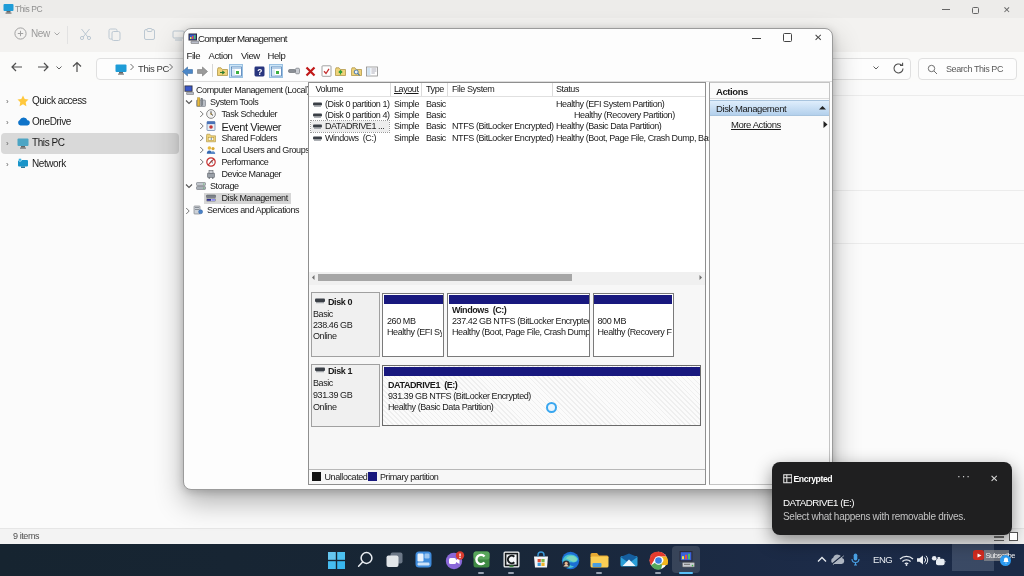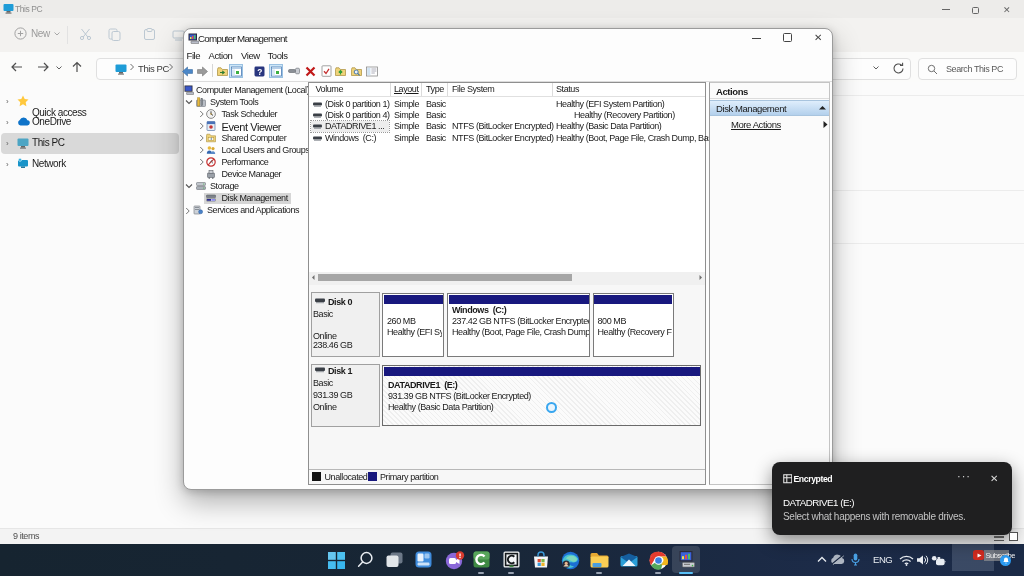--- a/index.html
+++ b/index.html
@@ -126,21 +126,21 @@
 <div class="a" style="left:188px;top:190px;width:836px;height:1px;background:#ececec;"></div>
 <div class="a" style="left:188px;top:243px;width:836px;height:1px;background:#ececec;"></div>
 
 <div class="a" style="left:1px;top:133px;width:178px;height:21px;background:#d9d9d9;border-radius:4px;"></div>
 <div class="a" style="left:6px;top:97px;color:#5f5f5f;font-size:8px;">›</div>
 <div class="a" style="left:17px;top:95px;">
     <svg width="12" height="12" viewBox="0 0 12 12">
       <path d="M6 0.5l1.7 3.6 3.8.5-2.8 2.7.7 3.9L6 9.3l-3.4 1.9.7-3.9L.5 4.6l3.8-.5z" fill="#ffc83d"></path>
     </svg>
   </div>
-<div class="a" style="left:32px;top:107px;font-size:10px;">Quick access</div>
+<div class="a" style="left:32px;top:95px;font-size:10px;">Quick access</div>
 <div class="a" style="left:6px;top:118px;color:#5f5f5f;font-size:8px;">›</div>
 <div class="a" style="left:17px;top:117px;">
     <svg width="13" height="9" viewBox="0 0 13 9">
       <path d="M3.5 8.5h6.5a2.6 2.6 0 0 0 .4-5.2A4 4 0 0 0 2.8 3 2.9 2.9 0 0 0 3.5 8.5z" fill="#0e73c9"></path>
     </svg>
   </div>
 <div class="a" style="left:32px;top:116px;font-size:10px;">OneDrive</div>
 <div class="a" style="left:6px;top:139px;color:#5f5f5f;font-size:8px;">›</div>
 <div class="a" style="left:17px;top:137px;">
     <svg width="12" height="12" viewBox="0 0 12 12">
@@ -355,21 +355,21 @@
     </svg>
   </div>
 <div class="a" style="left:198px;top:32.5px;font-size:9.8px;color:#1a1a1a;letter-spacing:-0.75px;">Computer Management</div>
 <div class="a" style="left:752px;top:37.5px;width:9px;height:1.2px;background:#444;"></div>
 <div class="a" style="left:783px;top:33px;width:8.5px;height:8.5px;border:1.1px solid #444;border-radius:1.5px;"></div>
 <div class="a" style="left:814px;top:32px;font-size:10px;color:#444;">✕</div>
 
 <div class="a" style="left:186.5px;top:50px;font-size:9.5px;">File</div>
 <div class="a" style="left:208.5px;top:50px;font-size:9.5px;">Action</div>
 <div class="a" style="left:241px;top:50px;font-size:9.5px;">View</div>
-<div class="a" style="left:267.5px;top:50px;font-size:9.5px;">Tools</div>
+<div class="a" style="left:267.5px;top:50px;font-size:9.5px;">Help</div>
 
 <div class="a" style="left:184px;top:80.5px;width:648px;height:1px;background:#dcdcdc;"></div>
 <div class="a" style="left:229px;top:63.5px;width:14px;height:14px;background:#cde6f7;border:1px solid #9ac1e2;"></div>
 <div class="a" style="left:268.5px;top:63.5px;width:14px;height:14px;background:#cde6f7;border:1px solid #9ac1e2;"></div>
 <div class="a" style="left:211.5px;top:64px;width:1px;height:13px;background:#d6d6d6;"></div>
 <div class="a" style="left:182px;top:65.5px;">
     <svg width="11" height="11" viewBox="0 0 11 11">
       <path d="M0.5 5.5L5.5 1v2.6H10.5v3.8H5.5V10z" fill="#4b87c8" stroke="#39699e" stroke-width="0.6"></path>
     </svg>
   </div>
@@ -497,21 +497,21 @@
       <path d="M1.2 1l3 3-3 3" fill="none" stroke="#777" stroke-width="1"></path>
     </svg>
   </div>
 <div class="a" style="left:206px;top:132.5px;">
     <svg width="10" height="10" viewBox="0 0 10 10">
       <path d="M0.5 2.8v6h9v-6h-4.4L3.8 1.2H0.9z" fill="#efd37a" stroke="#a98d3a" stroke-width="0.6"></path>
       <rect x="2.2" y="4.4" width="5.6" height="3" fill="#fdf6e0" stroke="#b09030" stroke-width="0.5"></rect>
       <text x="5" y="6.9" font-size="2.8" fill="#2f5f9e" text-anchor="middle" font-family="Liberation Sans">xl</text>
     </svg>
   </div>
-<div class="a" style="left:221.5px;top:133px;font-size:9px;">Shared Computer</div>
+<div class="a" style="left:221.5px;top:133px;font-size:9px;">Shared Folders</div>
 <div class="a" style="left:199px;top:146px;">
     <svg width="6" height="8" viewBox="0 0 6 8">
       <path d="M1.2 1l3 3-3 3" fill="none" stroke="#777" stroke-width="1"></path>
     </svg>
   </div>
 <div class="a" style="left:206px;top:144.5px;">
     <svg width="10" height="10" viewBox="0 0 10 10">
       <circle cx="3.4" cy="3" r="1.8" fill="#e8b93c"></circle>
       <path d="M0.8 8.8c0-2 1.2-3.2 2.6-3.2s2.6 1.2 2.6 3.2z" fill="#3467b0"></path>
       <circle cx="7" cy="3.6" r="1.6" fill="#d8a830"></circle>
@@ -653,21 +653,21 @@
 
 <div class="a" style="left:311px;top:291.5px;width:69px;height:65.5px;background:#f0f0f0;border:1px solid #a0a0a0;"></div>
 <div class="a" style="left:315px;top:297.5px;">
     <svg width="10" height="6" viewBox="0 0 10 6">
       <rect x="0" y="0.5" width="10" height="3.4" rx="1" fill="#3a3f46"></rect>
       <rect x="1" y="4.2" width="8" height="1" fill="#8a8f96"></rect>
     </svg>
   </div>
 <div class="a" style="left:328px;top:296.5px;font-size:9px;font-weight:bold;">Disk 0</div>
 <div class="a" style="left:313px;top:308.5px;font-size:9px;">Basic</div>
-<div class="a" style="left:313px;top:340px;font-size:9px;">238.46 GB</div>
+<div class="a" style="left:313px;top:320px;font-size:9px;">238.46 GB</div>
 <div class="a" style="left:313px;top:330.5px;font-size:9px;">Online</div>
 <div class="a" style="left:382px;top:292.5px;width:62px;height:64px;background:#fff;border:1px solid #7a7a7a;"></div>
 <div class="a" style="left:383.5px;top:294.5px;width:59px;height:9.5px;background:#18187e;"></div>
 <div class="a" style="left:387px;top:315.5px;font-size:9px;">260 MB</div>
 <div class="a" style="left:387px;top:326.5px;font-size:9px;white-space:nowrap;overflow:hidden;width:55px;">Healthy (EFI Sy:</div>
 <div class="a" style="left:447px;top:292.5px;width:143px;height:64px;background:#fff;border:1px solid #7a7a7a;"></div>
 <div class="a" style="left:448.5px;top:294.5px;width:140px;height:9.5px;background:#18187e;"></div>
 <div class="a" style="left:452px;top:304.5px;font-size:9px;font-weight:bold;">Windows&nbsp;&nbsp;(C:)</div>
 <div class="a" style="left:452px;top:315.5px;font-size:9px;white-space:nowrap;overflow:hidden;width:137px;">237.42 GB NTFS (BitLocker Encrypted)</div>
 <div class="a" style="left:452px;top:326.5px;font-size:9px;white-space:nowrap;overflow:hidden;width:137px;">Healthy (Boot, Page File, Crash Dump,</div>

